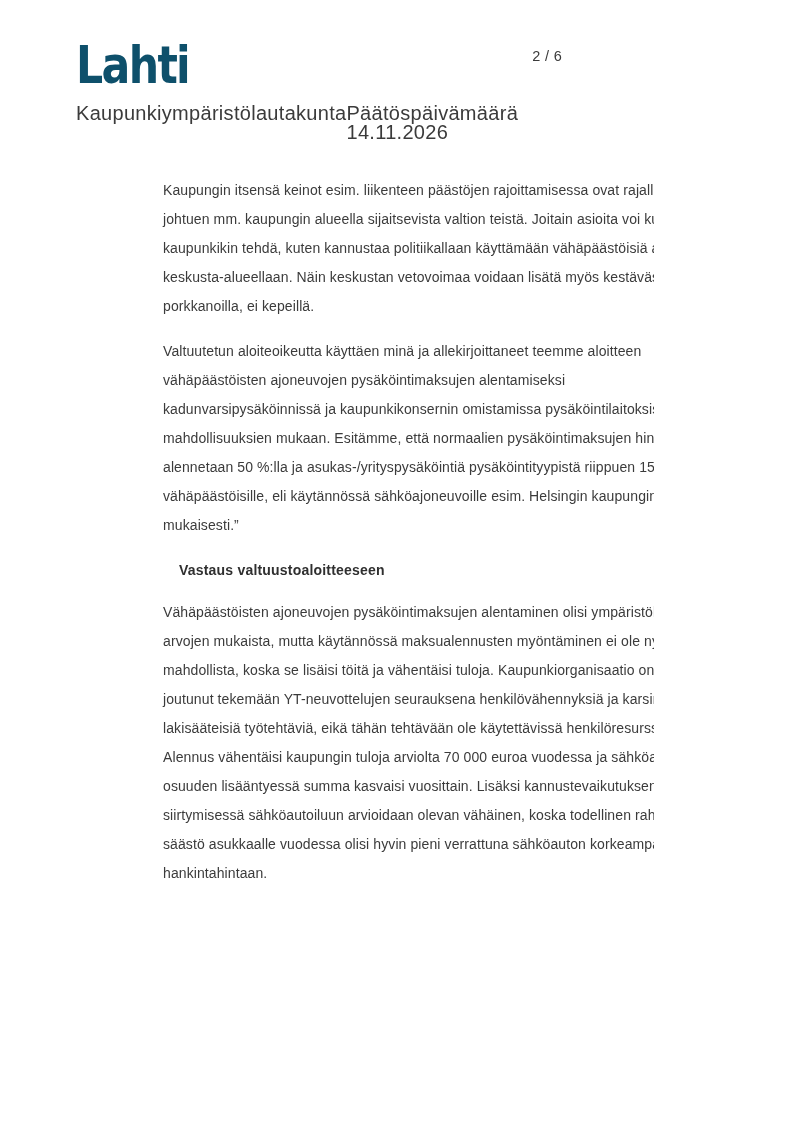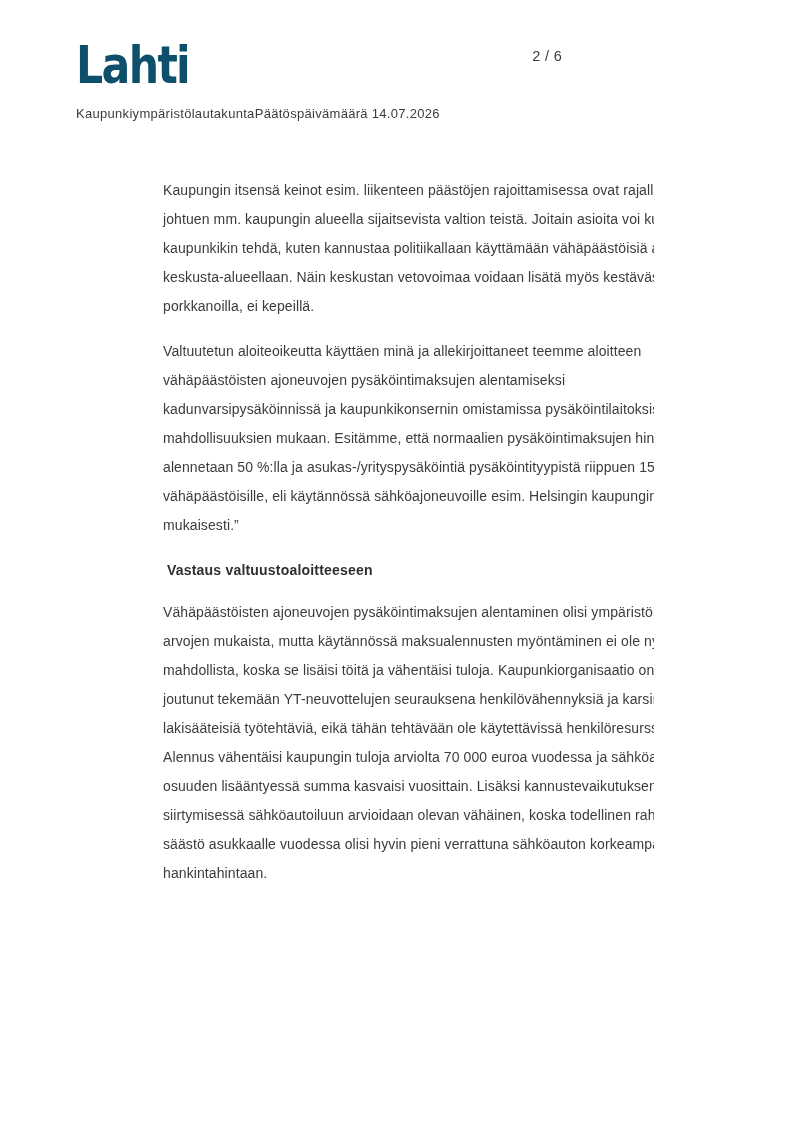--- a/index.html
+++ b/index.html
@@ -40,22 +40,22 @@
     line-height: 18px;
     letter-spacing: 0.3px;
     color: var(--body-color);
   }
   .meta-row {
     position: absolute;
     top: 104px;
     left: 76px;
     right: 85px;
     display: flex;
-    justify-content: flex-start;
-    font-size: 13px;
+    justify-content: flex-end;
+    font-size: 20px;
     line-height: 19px;
     letter-spacing: 0.3px;
     color: var(--body-color);
   }
   .doc-body {
     position: absolute;
     left: 163px;
     top: 176px;
     width: 560px;
     font-size: 14px;
@@ -65,35 +65,35 @@
     text-align: left;
   }
   .doc-body .para {
     margin: 0 0 16px 0;
   }
   .doc-body .heading {
     font-size: 14px;
     font-weight: bold;
     color: var(--heading-color);
     letter-spacing: 0.2px;
-    margin: 12px 0 13px 4px;
+    margin: 12px 0 13px 16px;
   }
 </style>
 </head>
 <body>
 
 <div class="page">
 
   <div class="logo">Lahti</div>
 
   <div class="page-number">2 / 6</div>
 
   <div class="meta-row">
     <span class="committee">Kaupunkiympäristölautakunta</span>
-    <span class="decision-date">Päätöspäivämäärä 14.07.2026</span>
+    <span class="decision-date">Päätöspäivämäärä 14.11.2026</span>
   </div>
 
   <div class="doc-body">
       <p class="para">Kaupungin itsensä keinot esim. liikenteen päästöjen rajoittamisessa ovat rajalliset, johtuen mm. kaupungin alueella sijaitsevista valtion teistä. Joitain asioita voi kuitenkin kaupunkikin tehdä, kuten kannustaa politiikallaan käyttämään vähäpäästöisiä ajoneuvoja keskusta-alueellaan. Näin keskustan vetovoimaa voidaan lisätä myös kestävästi. Siis porkkanoilla, ei kepeillä.</p>
       <p class="para">Valtuutetun aloiteoikeutta käyttäen minä ja allekirjoittaneet teemme aloitteen vähäpäästöisten ajoneuvojen pysäköintimaksujen alentamiseksi kadunvarsipysäköinnissä ja kaupunkikonsernin omistamissa pysäköintilaitoksissa yhtiön mahdollisuuksien mukaan. Esitämme, että normaalien pysäköintimaksujen hintoja alennetaan 50 %:lla ja asukas-/yrityspysäköintiä pysäköintityypistä riippuen 15–30 %:lla vähäpäästöisille, eli käytännössä sähköajoneuvoille esim. Helsingin kaupungin kriteerien mukaisesti.”</p>
       <h2 class="heading">Vastaus valtuustoaloitteeseen</h2>
       <p class="para">Vähäpäästöisten ajoneuvojen pysäköintimaksujen alentaminen olisi ympäristökaupungin arvojen mukaista, mutta käytännössä maksualennusten myöntäminen ei ole nyt mahdollista, koska se lisäisi töitä ja vähentäisi tuloja. Kaupunkiorganisaatio on juuri joutunut tekemään YT-neuvottelujen seurauksena henkilövähennyksiä ja karsimaan ei-lakisääteisiä työtehtäviä, eikä tähän tehtävään ole käytettävissä henkilöresursseja. Alennus vähentäisi kaupungin tuloja arviolta 70 000 euroa vuodessa ja sähköautojen osuuden lisääntyessä summa kasvaisi vuosittain. Lisäksi kannustevaikutuksen siirtymisessä sähköautoiluun arvioidaan olevan vähäinen, koska todellinen rahallinen säästö asukkaalle vuodessa olisi hyvin pieni verrattuna sähköauton korkeampaan hankintahintaan.</p>
     </div>
 
 </div>

